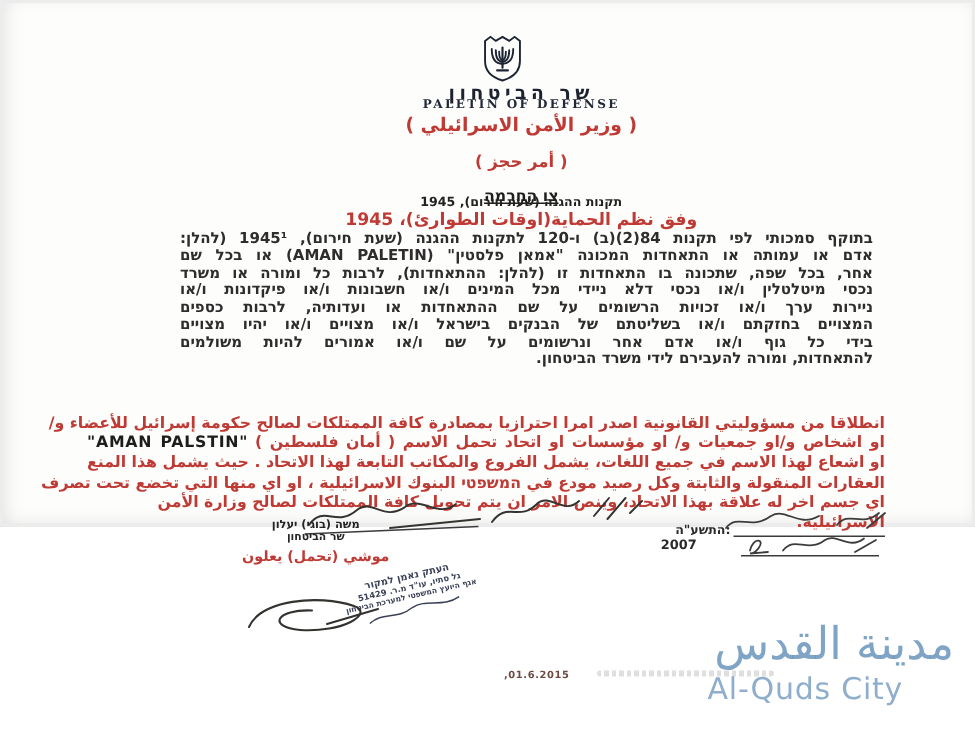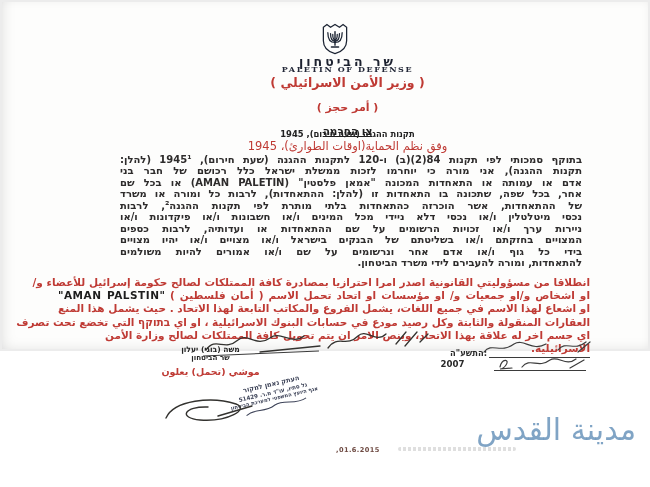--- a/index.html
+++ b/index.html
@@ -11,21 +11,21 @@
   .ctr{left:45px;right:0;text-align:center;}
   .red{color:#bf3a34;}
 
   .ministry-he{top:54px;font-size:12.5px;font-weight:bold;letter-spacing:3px;color:#1d2230;}
   .ministry-en{top:64px;font-size:8px;font-weight:bold;letter-spacing:1.6px;
                font-family:"DejaVu Serif",serif;color:#232838;}
   .minister-ar{top:75px;font-size:12.5px;font-weight:bold;}
   .order-ar{top:101px;font-size:11px;font-weight:bold;}
   .order-he{top:114px;font-size:10.5px;font-weight:bold;text-decoration:underline;color:#1e1e1e;margin-top:11px;}
   .law-he{top:129px;font-size:8.4px;font-weight:bold;color:#222;text-align:center;}
-  .law-ar{top:139px;font-size:11.5px;font-weight:normal;}
+  .law-ar{top:139px;font-size:11.5px;font-weight:bold;}
 
   .body-he{left:120px;top:154px;width:462px;direction:rtl;font-size:10px;font-weight:700;
            line-height:11.45px;color:#2e2c2c;}
   .body-ar{left:58px;top:276px;width:532px;direction:rtl;font-size:10.5px;font-weight:700;
            line-height:13.2px;}
   .jline{text-align:justify;text-align-last:justify;white-space:nowrap;}
   .lline{text-align:right;}
   .latin-name{color:#1d1d1d;font-weight:bold;letter-spacing:.5px;}
 
   .uline{border-bottom:1.3px solid #3b3b3b;height:1px;}
@@ -84,39 +84,37 @@
   <div class="abs ctr ministry-en">PALETIN OF DEFENSE</div>
   <div class="abs ctr order-ar red">( أمر حجز )</div>
 
   <div class="abs ctr minister-ar red">( وزير الأمن الاسرائيلي )</div>
   <div class="abs ctr order-he">צו החרמה</div>
   <div class="abs ctr law-he">תקנות ההגנה (שעת חירום), 1945</div>
   <div class="abs ctr law-ar red">وفق نظم الحماية(اوقات الطوارئ)، 1945</div>
 
   <div class="abs body-he">
     <div class="jline">בתוקף סמכותי לפי תקנות 84(2)(ב) ו-120 לתקנות ההגנה (שעת חירום), 1945¹ (להלן:</div>
-    <div class="jline">תקנות ההגנה), אני מורה כי יוחרמו לזכות ממשלת ישראל כלל רכושם של חבר בני</div>
     <div class="jline">אדם או עמותה או התאחדות המכונה "אמאן פלסטין" (AMAN PALETIN) או בכל שם</div>
     <div class="jline">אחר, בכל שפה, שתכונה בו התאחדות זו (להלן: ההתאחדות), לרבות כל ומורה או משרד</div>
-    <div class="jline">של ההתאחדות, אשר הוכרזה כהתאחדות בלתי מותרת לפי תקנות ההגנה², לרבות</div>
     <div class="jline">נכסי מיטלטלין ו/או נכסי דלא ניידי מכל המינים ו/או חשבונות ו/או פיקדונות ו/או</div>
     <div class="jline">ניירות ערך ו/או זכויות הרשומים על שם ההתאחדות או ועדותיה, לרבות כספים</div>
     <div class="jline">המצויים בחזקתם ו/או בשליטתם של הבנקים בישראל ו/או מצויים ו/או יהיו מצויים</div>
     <div class="jline">בידי כל גוף ו/או אדם אחר ונרשומים על שם ו/או אמורים להיות משולמים</div>
     <div class="lline">להתאחדות, ומורה להעבירם לידי משרד הביטחון.</div>
   </div>
 
   <div class="abs body-ar red">
     <div class="jline">انطلاقا من مسؤوليتي القانونية اصدر امرا احترازيا بمصادرة كافة الممتلكات لصالح حكومة إسرائيل للأعضاء و/</div>
     <div class="jline">
       <span>او اشخاص و/او جمعيات و/ او مؤسسات او اتحاد تحمل الاسم ( أمان فلسطين )</span>
       <span class="latin-name">"AMAN PALSTIN"</span>
     </div>
     <div class="jline">او اشعاع لهذا الاسم في جميع اللغات، يشمل الفروع والمكاتب التابعة لهذا الاتحاد . حيث يشمل هذا المنع</div>
-    <div class="jline">العقارات المنقولة والثابتة وكل رصيد مودع في حسابات البنوك الاسرائيلية ، او اي בתוקף التي تخضع تحت تصرف</div>
+    <div class="jline">العقارات المنقولة والثابتة وكل رصيد مودع في המשפטי البنوك الاسرائيلية ، او اي منها التي تخضع تحت تصرف</div>
     <div class="lline">اي جسم اخر له علاقة بهذا الاتحاد، وينص الامر ان يتم تحويل كافة الممتلكات لصالح وزارة الأمن الاسرائيلية.</div>
   </div>
 
   <div class="abs" style="left:200px;top:326px;width:235px;height:30px;">
     <svg width="235" height="30" viewBox="0 0 235 30">
       <g fill="none" stroke="#343330" stroke-width="1.3" stroke-linecap="round">
         <path d="M6,24 C16,10 24,26 38,14 C48,6 56,22 70,12 C80,4 92,20 104,10"></path>
         <path d="M60,26 L120,20"></path>
         <path d="M128,22 C138,8 146,22 158,10 C166,2 176,18 186,8"></path>
         <path d="M196,18 l10,-12 M205,20 l12,-14 M220,16 l8,-8"></path>
@@ -167,14 +165,15 @@
         <path d="M6,24 C14,6 52,2 76,10 C90,15 68,28 40,26 C18,24 24,12 48,13"></path>
         <path d="M58,22 L92,12"></path>
       </g>
     </svg>
   </div>
 
   <div class="abs footer-date">,01.6.2015</div>
   <div class="abs faint-bar"></div>
 
   <div class="abs wm-ar">مدينة القدس</div>
+  <div class="abs wm-en">Al-Quds City</div>
 
 </div>
 
 </body></html>

